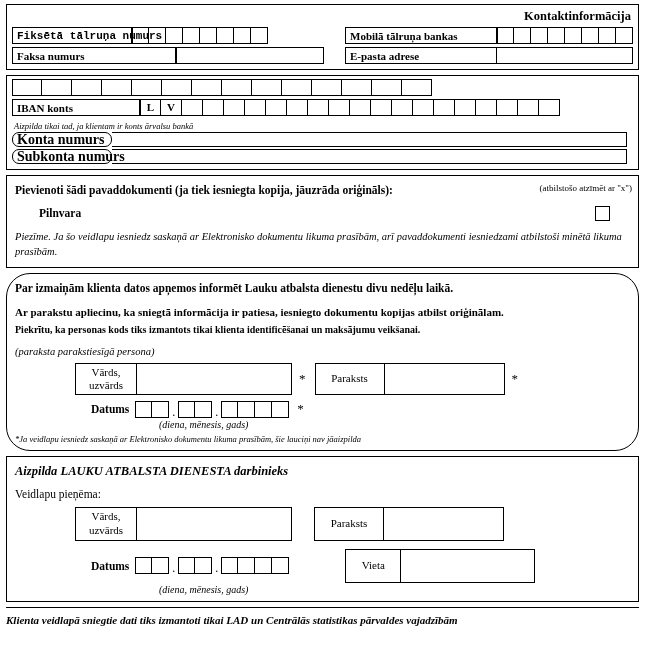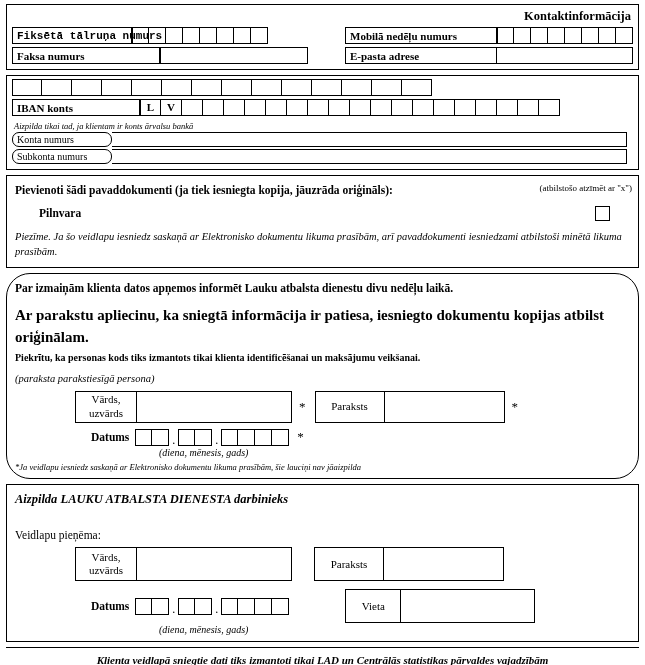--- a/index.html
+++ b/index.html
@@ -51,22 +51,22 @@
     font-weight: bold;
     font-size: 11px;
     padding: 2px 4px;
     display: flex;
     align-items: center;
     height: 17px;
     background: #fff;
     white-space: nowrap;
   }
   .lbl-box.small {
-    font-weight: normal;
-    font-size: 10px;
+    font-weight: bold;
+    font-size: 14px;
     border-radius: 7px;
   }
   .cellgrid {
     display: flex;
     height: 17px;
   }
   .cellgrid .cell {
     border: 1px solid #000;
     border-left: none;
     box-sizing: border-box;
@@ -165,21 +165,20 @@
   }
   .center-italic {
     font-style: italic;
     font-size: 10px;
     text-align: center;
   }
   .footer {
     font-style: italic;
     font-weight: bold;
     font-size: 11px;
-    text-align: center;
     border-top: 1.5px solid #000;
     padding-top: 6px;
     margin-top: 2px;
   }
   .pull-note {
     font-size: 9px;
     font-style: normal;
   }
 </style>
 </head>
@@ -197,35 +196,35 @@
         <div class="cell"></div>
         <div class="cell"></div>
         <div class="cell"></div>
         <div class="cell"></div>
         <div class="cell"></div>
         <div class="cell"></div>
         <div class="cell"></div>
       </div>
       <div class="gap"></div>
       <div class="spacer"></div>
-      <div class="lbl-box" style="width:152px;">Mobilā nedēļu numurs</div>
+      <div class="lbl-box" style="width:152px;">Mobilā tālruņa bankas</div>
       <div class="cellgrid">
         <div class="cell"></div>
         <div class="cell"></div>
         <div class="cell"></div>
         <div class="cell"></div>
         <div class="cell"></div>
         <div class="cell"></div>
         <div class="cell"></div>
         <div class="cell"></div>
       </div>
     </div>
 
     <div class="row" style="margin-bottom:1px;">
-      <div class="lbl-box" style="width:148px;">Faksa numurs</div>
+      <div class="lbl-box" style="width:164px;">Faksa numurs</div>
       <div class="openbox" style="width:148px;"></div>
       <div class="gap"></div>
       <div class="spacer"></div>
       <div class="lbl-box" style="width:152px;">E-pasta adrese</div>
       <div class="openbox" style="width:136px;border-left:none;"></div>
     </div>
   </div>
 
   <div class="section" style="padding-bottom:4px;">
 
@@ -294,21 +293,21 @@
     </div>
     <div style="display:flex;align-items:center;margin-top:4px;">
       <div class="txt" style="font-weight:bold;font-size:11.5px;padding-left:26px;flex:1;">Pilnvara</div>
       <div class="checkbox" style="margin-right:22px;"></div>
     </div>
     <div class="note-italic" style="margin-top:6px;padding-right:10px;">Piezīme. Ja šo veidlapu iesniedz saskaņā ar Elektronisko dokumentu likuma prasībām, arī pavaddokumenti iesniedzami atbilstoši minētā likuma prasībām.</div>
   </div>
 
   <div class="section" style="padding:5px 6px 5px 6px;border-radius:24px;">
     <div class="txt" style="font-weight:bold;font-size:11.5px;">Par izmaiņām klienta datos apņemos informēt Lauku atbalsta dienestu divu nedēļu laikā.</div>
-    <div class="txt" style="font-weight:bold;font-size:15px;margin-top:7px;">Ar parakstu apliecinu, ka sniegtā informācija ir patiesa, iesniegto dokumentu kopijas atbilst oriģinālam.</div>
+    <div class="txt" style="font-weight:bold;font-size:11px;margin-top:7px;">Ar parakstu apliecinu, ka sniegtā informācija ir patiesa, iesniegto dokumentu kopijas atbilst oriģinālam.</div>
     <div class="txt" style="font-weight:bold;font-size:10px;">Piekrītu, ka personas kods tiks izmantots tikai klienta identificēšanai un maksājumu veikšanai.</div>
 
     <div class="note-italic" style="margin-top:4px;">(paraksta parakstiesīgā persona)</div>
 
     <div style="display:flex;align-items:stretch;margin-top:2px;">
       <div style="width:62px;"></div>
       <div class="label-col" style="width:62px;height:32px;white-space:pre-line;">Vārds,
 uzvārds</div>
       <div class="blank-field" style="width:155px;height:32px;"></div>
       <div class="star" style="padding-left:7px;">*</div>
@@ -337,21 +336,21 @@
 
     <div style="padding-left:146px;">
       <span class="center-italic">(diena, mēnesis, gads)</span>
     </div>
 
     <div class="tiny-italic" style="margin-top:3px;">*Ja veidlapu iesniedz saskaņā ar Elektronisko dokumentu likuma prasībām, šie lauciņi nav jāaizpilda</div>
   </div>
 
   <div class="section" style="padding:5px 6px 6px 6px;">
     <div class="sec-title-italic">Aizpilda LAUKU ATBALSTA DIENESTA darbinieks</div>
-    <div class="txt" style="font-size:11.5px;margin-top:15px;">Veidlapu pieņēma:</div>
+    <div class="txt" style="font-size:11.5px;margin-top:2px;">Veidlapu pieņēma:</div>
 
     <div style="display:flex;align-items:stretch;margin-top:3px;">
       <div style="width:62px;"></div>
       <div class="label-col" style="width:62px;height:34px;white-space:pre-line;">Vārds,
 uzvārds</div>
       <div class="blank-field" style="width:155px;height:34px;"></div>
       <div style="width:22px;"></div>
       <div class="label-col" style="width:70px;height:34px;">Paraksts</div>
       <div class="blank-field" style="width:120px;height:34px;"></div>
     </div>

